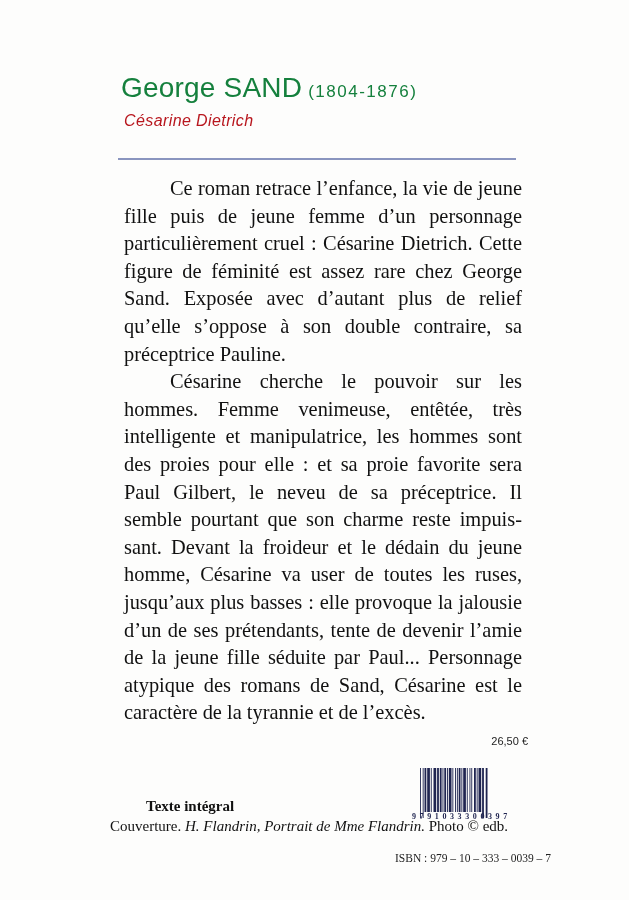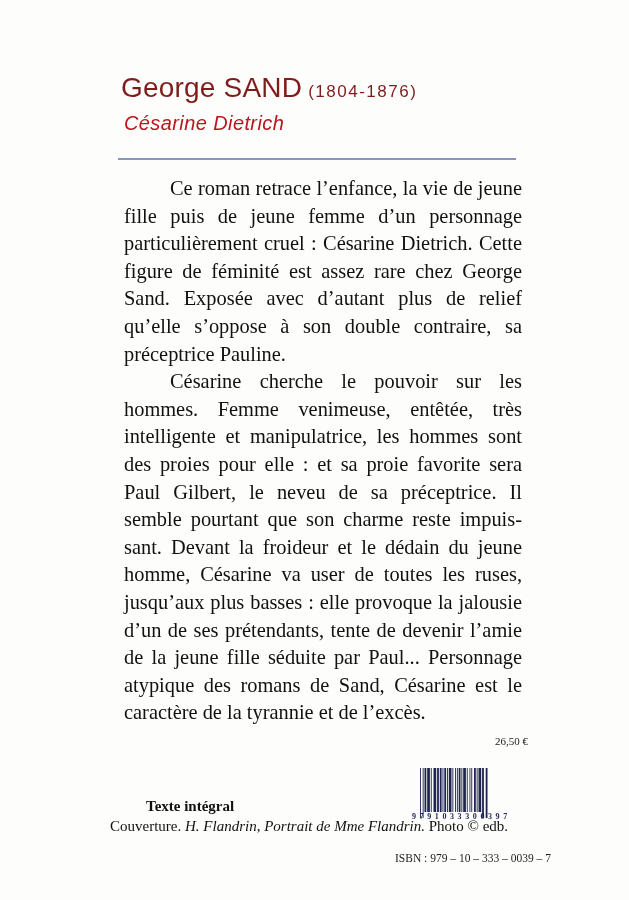--- a/index.html
+++ b/index.html
@@ -1,28 +1,28 @@
 <!DOCTYPE html>
 <html><head>
 <meta charset="utf-8">
 <style>
   html, body { margin:0; padding:0; }
   body {
     width:629px; height:900px; background:#ffffff; position:relative; overflow:hidden;
     font-family:"DejaVu Serif", serif;
   }
   .page-edge { position:absolute; left:0; top:0; width:629px; height:900px; background:#fdfdfc; }
-  .author-line { position:absolute; left:121px; top:72px; color:#7f1d1d; white-space:nowrap; font-family:"Liberation Sans", sans-serif;text-align:right; }
+  .author-line { position:absolute; left:121px; top:72px; color:#15803d; white-space:nowrap; font-family:"Liberation Sans", sans-serif;text-align:right; }
   .author { font-size:28px; letter-spacing:0.2px; }
   .dates { font-size:17px; letter-spacing:1.5px; margin-left:6px; }
-  .title { position:absolute; left:124px; top:112px; color:#b8171e; font-family:"Liberation Sans", sans-serif; font-style:italic; font-size:20px; letter-spacing:0.4px; }
+  .title { position:absolute; left:124px; top:112px; color:#b8171e; font-family:"Liberation Sans", sans-serif; font-style:italic; font-size:16px; letter-spacing:0.4px; }
   .rule { position:absolute; left:118px; top:158px; width:398px; height:2px; background:#8a95bf; }
   .body-text { position:absolute; left:124px; top:175px; width:398px; font-family:"Liberation Serif", serif; font-size:20.4px; line-height:27.6px; color:#111; }
   .body-text p { margin:0; text-align:justify; text-indent:46px; hyphens:manual; }
-  .price { position:absolute; left:480px; top:735px; width:48px; text-align:right; font-family:Liberation Serif, serif; font-size:11px; color:#222; }
+  .price { position:absolute; left:480px; top:735px; width:48px; text-align:right; font-family:Liberation Sans, sans-serif; font-size:11px; color:#222; }
   .barcode { position:absolute; left:420px; top:768px; width:108px; height:50px; }
   .barcode-digits { position:absolute; left:412px; top:812px; width:118px; font-family:Liberation Serif, serif; font-size:8px; font-weight:bold; letter-spacing:3.6px; color:#1f2450; white-space:nowrap; }
   .isbn { position:absolute; left:395px; top:840px; font-family:"Liberation Serif", serif; font-size:11.5px; color:#222; white-space:nowrap;margin-top:12px; }
   .imprint { position:absolute; left:110px; top:796px; font-family:"Liberation Serif", serif; font-size:15px; line-height:20px; color:#111; }
   .imprint .bold { font-weight:bold;margin-left:36px; }
   .imprint i { font-style:italic; }
 </style>
 </head>
 <body>
 

